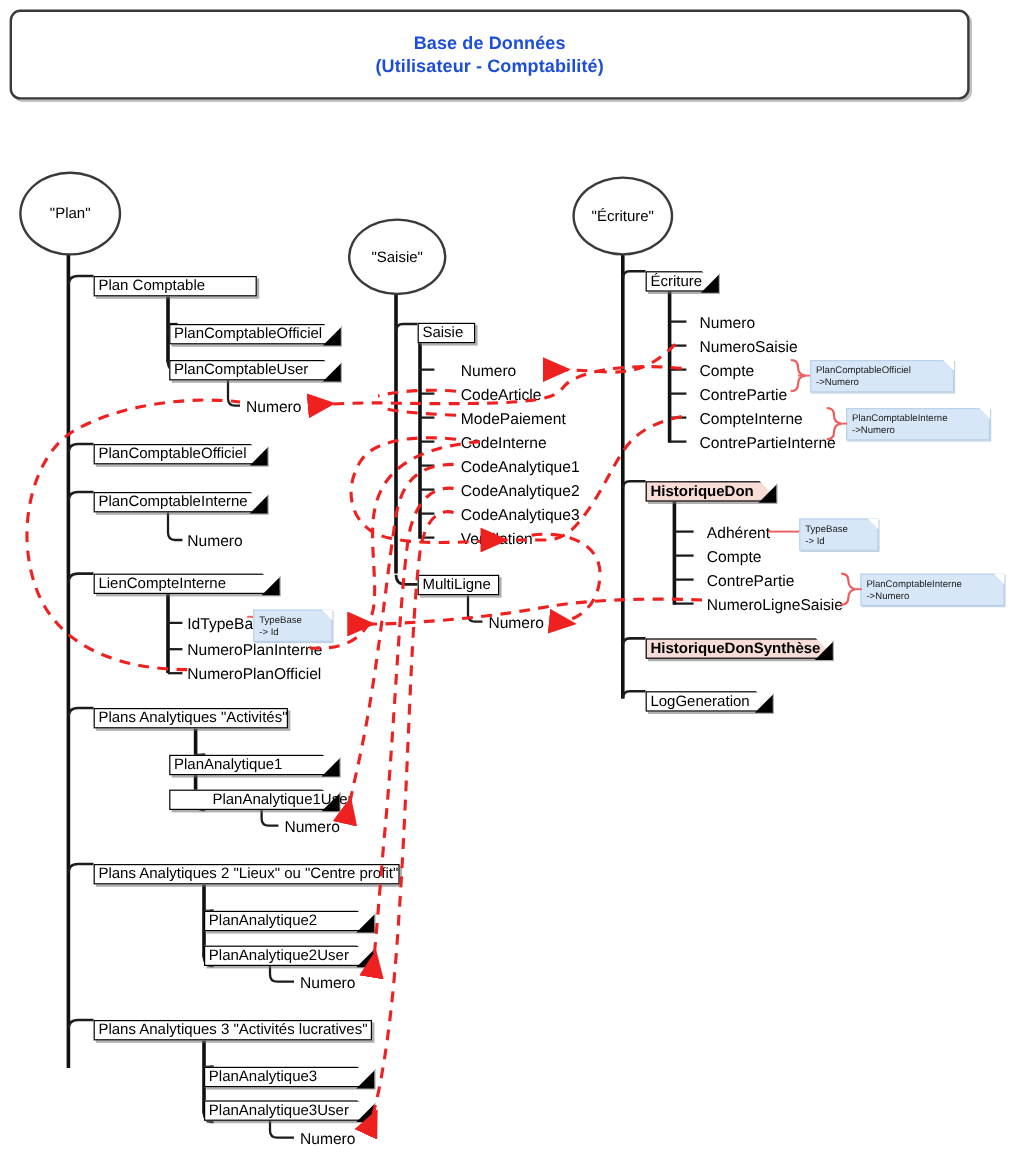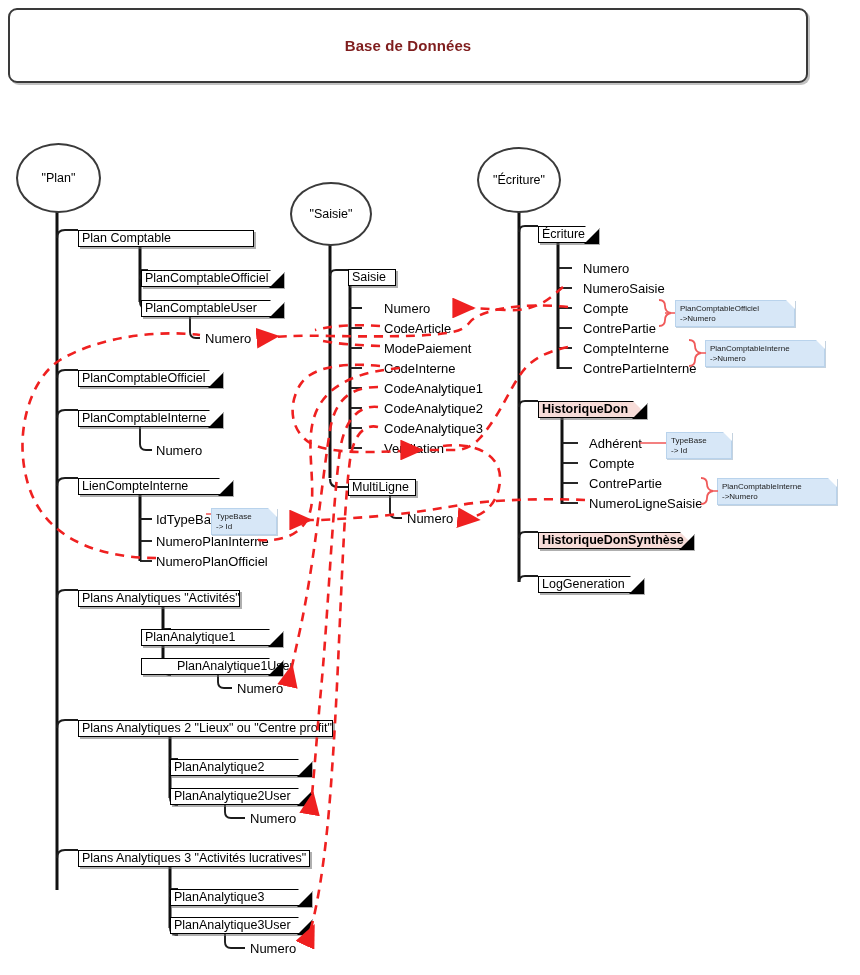--- a/index.html
+++ b/index.html
@@ -25,21 +25,21 @@
     background: #ffffff;
     display: flex;
     flex-direction: column;
     align-items: center;
     justify-content: center;
     box-shadow: 2px 2px 0 rgba(120,120,120,.45);
   }
   #title-banner .t1, #title-banner .t2 {
     font-weight: bold;
     font-size: 15px;
-    color: #7f1d1d;
+    color: #1d4ed8;
     line-height: 19px;
     letter-spacing: .1px;
   }
   
   .root-ellipse {
     position: absolute;
     border: 2px solid #3a3a3a;
     border-radius: 50%;
     background: #fff;
     display: flex; align-items: center; justify-content: center;
@@ -122,20 +122,21 @@
   .redbrace { fill:none; stroke:#f05a5a; stroke-width:1.8; }
   .redfill { fill:#ef2020; }
 </style>
 </head>
 <body>
 
 <div id="canvas">
 
   <div id="title-banner">
     <div class="t1">Base de Données</div>
+    <div class="t2">(Utilisateur - Comptabilité)</div>
   </div>
 
   <svg class="layer" viewBox="0 0 860 975">
 
     <path class="spine" d="M57,198 L57,890"></path>
 
     <path class="blk" d="M57,238 q0,-8 8,-8 L78,230"></path>
     <path class="blk" d="M57,378 q0,-8 8,-8 L78,370"></path>
     <path class="blk" d="M57,418 q0,-8 8,-8 L78,410"></path>
     <path class="blk" d="M57,486 q0,-8 8,-8 L78,478"></path>
@@ -219,21 +220,21 @@
   <div class="root-ellipse" style="left:16px; top:143px; width:85px; height:70px;">
     <span>"Plan"</span>
   </div>
   <div class="root-ellipse" style="left:290px; top:182px; width:82px; height:64px;">
     <span>"Saisie"</span>
   </div>
   <div class="root-ellipse" style="left:477px; top:147px; width:84px; height:66px;">
     <span>"Écriture"</span>
   </div>
 
-  <div class="tbox" style="left:78px; top:230px; width:176px;">
+  <div class="tbox" style="left:78px; top:230px; width:136px;">
     <span class="lbl">Plan Comptable</span>
   </div>
 
   <div class="tbox fold" style="left:141px; top:270px; width:142px;">
     <span class="lbl">PlanComptableOfficiel</span>
   </div>
   <div class="tbox fold" style="left:141px; top:300px; width:142px;">
     <span class="lbl">PlanComptableUser</span>
   </div>
   <div class="field" style="left:205px; top:332px;">

